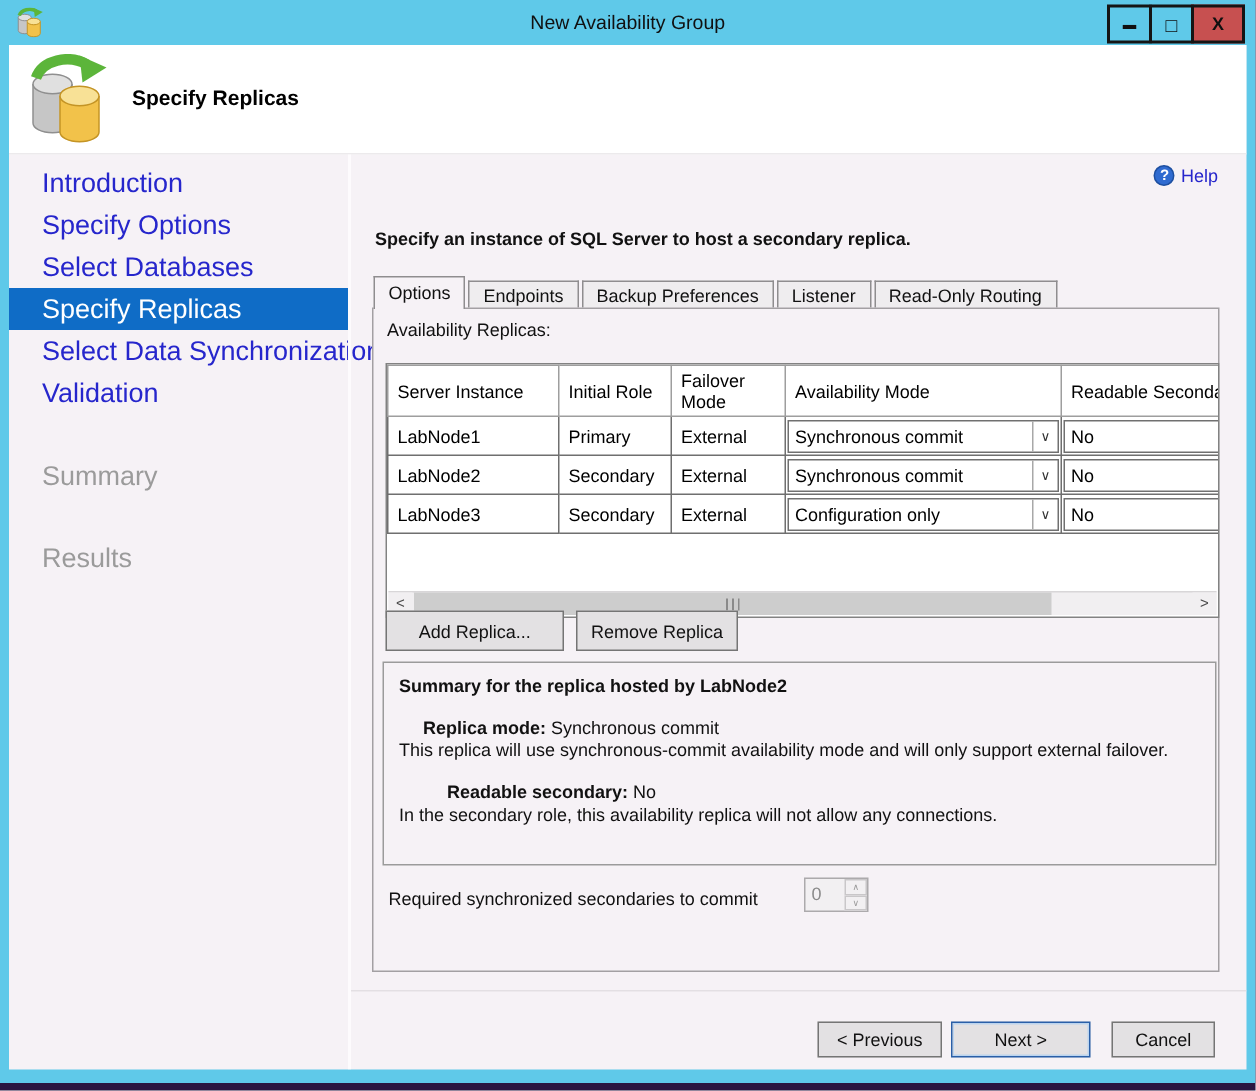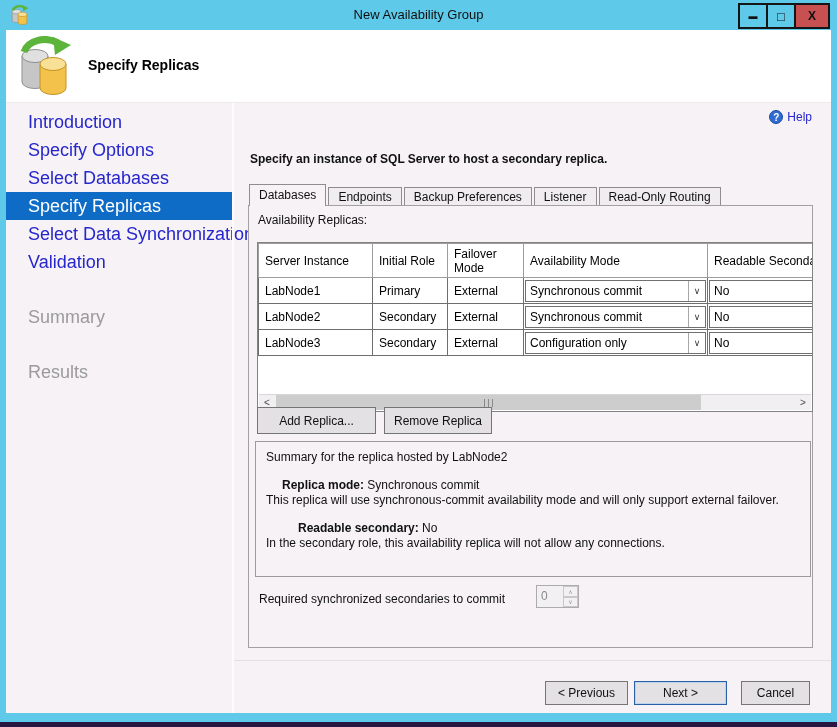--- a/index.html
+++ b/index.html
@@ -64,21 +64,21 @@
   .sb-thumb { position: absolute; left: 17px; top: 0; width: 425px; height: 15px; background: #cdcdcd; cursor: grab; display: flex; align-items: center; justify-content: center; }
   .sb-grip { width: 9px; height: 8px; background: repeating-linear-gradient(90deg, #8a8a8a 0 1px, transparent 1px 4px); }
 
   
   .btn { font-size: 12px; color: #111; background: #e3e1e3; border: 1px solid #757575; cursor: pointer; font-family: "Liberation Sans", sans-serif; }
   .add-btn { position: absolute; left: 8px; top: 201px; width: 119px; height: 27px; }
   .remove-btn { position: absolute; left: 135px; top: 201px; width: 108px; height: 27px; }
 
   
   .summary { position: absolute; left: 6px; top: 235px; width: 556px; height: 136px; border: 1px solid #9b9b9b; padding: 8px 10px; font-size: 12px; line-height: 15px; color: #111; }
-  .summary .s-title { font-weight: normal; margin-bottom: 13px; }
+  .summary .s-title { font-weight: bold; margin-bottom: 13px; }
   .summary b { font-weight: bold; padding-left: 16px; }
   .summary .sec2 { margin-top: 13px; margin-left: 16px; }
 
   
   .req-label { position: absolute; left: 10px; top: 386px; font-size: 12px; color: #111; }
   .spinner { position: absolute; left: 287px; top: 379px; width: 43px; height: 23px; border: 1px solid #acaaac; background: #f2f0f2; display: flex; }
   .spin-val { flex: 1; font-size: 12px; color: #8a8a8a; padding-left: 4px; line-height: 21px; }
   .spin-btns { width: 15px; display: flex; flex-direction: column; }
   .spin-btn { flex: 1; border: 1px solid #c9c7c9; background: #f2f0f2; display: flex; align-items: center; justify-content: center; font-size: 6px; color: #9a9a9a; }
 
@@ -147,21 +147,21 @@
       <div class="content">
 
         <div class="help">
           <span class="help-ico">?</span>
           <span class="help-label">Help</span>
         </div>
 
         <div class="instruction">Specify an instance of SQL Server to host a secondary replica.</div>
 
         <div class="tabs">
-          <div class="tab active">Databases</div>
+          <div class="tab active">Options</div>
           <div class="tab">Endpoints</div>
           <div class="tab">Backup Preferences</div>
           <div class="tab">Listener</div>
           <div class="tab">Read-Only Routing</div>
         </div>
 
         <div class="tabpanel">
           <div class="grid-label">Availability Replicas:</div>
 
           <div class="grid">

